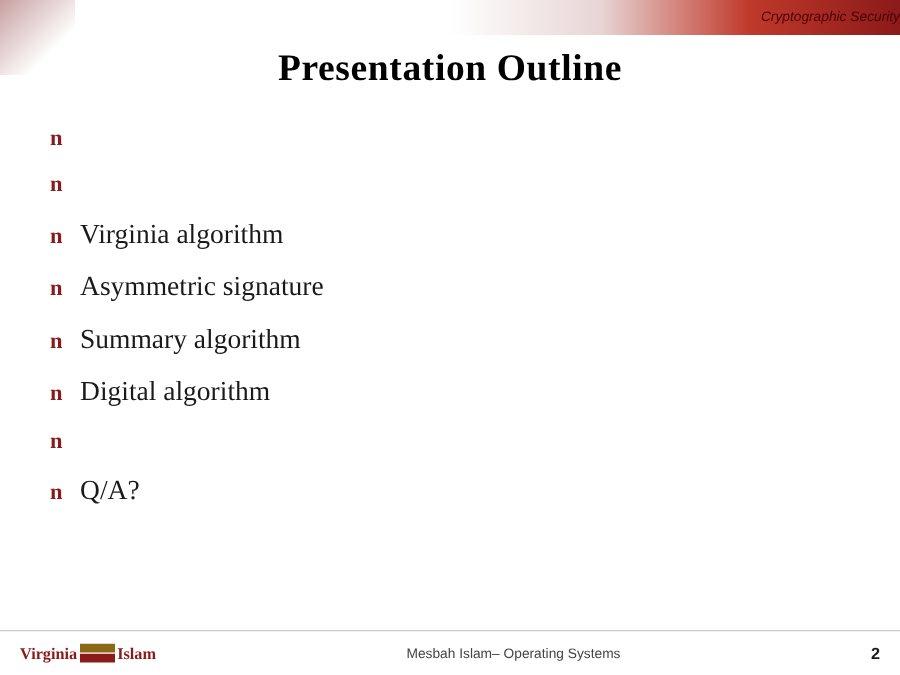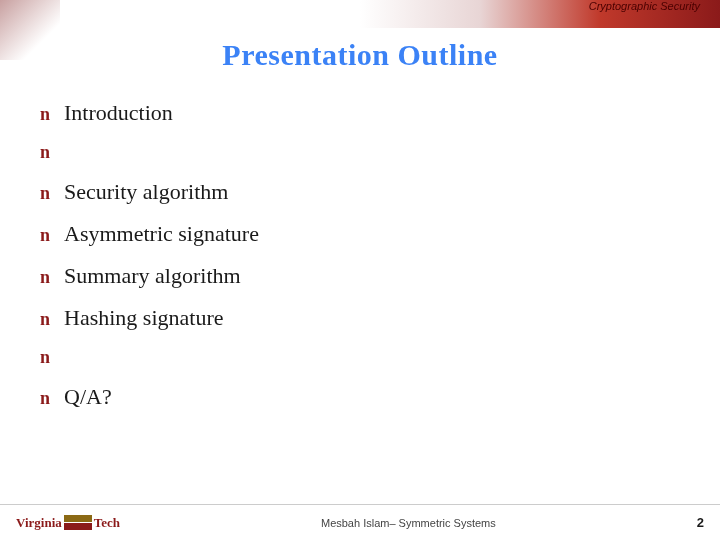--- a/index.html
+++ b/index.html
@@ -22,42 +22,42 @@
 
     
     .top-bar {
       position: absolute;
       top: 0;
       right: 0;
       width: 360px;
       height: 28px;
       background: linear-gradient(to left, #8b1a1a, #c0392b, #e8d5d5, transparent);
       display: flex;
-      align-items: flex-start;
+      align-items: center;
       justify-content: flex-end;
-      padding-right: 20px;
+      padding-right: 0;
     }
 
     .top-title {
       font-size: 11px;
       color: #4a0000;
       font-family: Arial, sans-serif;
       font-style: italic;
     }
 
     
     .slide-title {
       position: absolute;
       top: 38px;
       left: 0;
       right: 0;
       text-align: center;
       font-size: 30px;
       font-weight: bold;
-      color: #3b82f6;
+      color: #000000;
       letter-spacing: 0.5px;
     }
 
     
     .content-area {
       position: absolute;
       top: 100px;
       left: 40px;
       right: 40px;
     }
@@ -161,57 +161,56 @@
   <div class="top-bar">
     <span class="top-title">Cryptographic Security</span>
   </div>
 
   <div class="slide-title">Presentation Outline</div>
 
   <div class="content-area">
     <ul class="bullet-list">
       <li>
         <span class="bullet-icon">n</span>
-        <span>Introduction</span>
-      </li>
-      <li>
-        <span class="bullet-icon">n</span>
-      </li>
-      <li>
-        <span class="bullet-icon">n</span>
-        <span>Security algorithm</span>
+      </li>
+      <li>
+        <span class="bullet-icon">n</span>
+      </li>
+      <li>
+        <span class="bullet-icon">n</span>
+        <span>Virginia algorithm</span>
       </li>
       <li>
         <span class="bullet-icon">n</span>
         <span>Asymmetric signature</span>
       </li>
       <li>
         <span class="bullet-icon">n</span>
         <span>Summary algorithm</span>
       </li>
       <li>
         <span class="bullet-icon">n</span>
-        <span>Hashing signature</span>
+        <span>Digital algorithm</span>
       </li>
       <li>
         <span class="bullet-icon">n</span>
       </li>
       <li>
         <span class="bullet-icon">n</span>
         <span>Q/A?</span>
       </li>
     </ul>
   </div>
 
   <div class="footer">
     <div class="footer-logo">
       <span class="footer-logo-text-virginia">Virginia</span>
       <div class="footer-logo-box">
         <div class="logo-top-bar"></div>
         <div class="logo-bottom-bar"></div>
       </div>
-      <span style="font-size:13px; color:#8b1a1a; font-weight:bold; margin-left:2px;">Tech</span>
+      <span style="font-size:13px; color:#8b1a1a; font-weight:bold; margin-left:2px;">Islam</span>
     </div>
-    <div class="footer-center">Mesbah Islam– Symmetric Systems</div>
+    <div class="footer-center">Mesbah Islam– Operating Systems</div>
     <div class="footer-page">2</div>
   </div>
 
 </div>
 
 </body></html>

